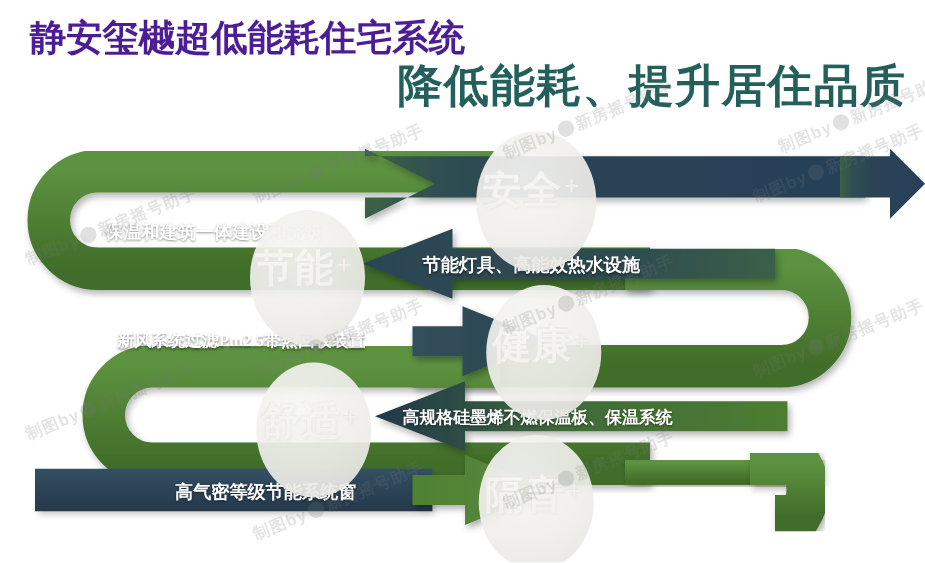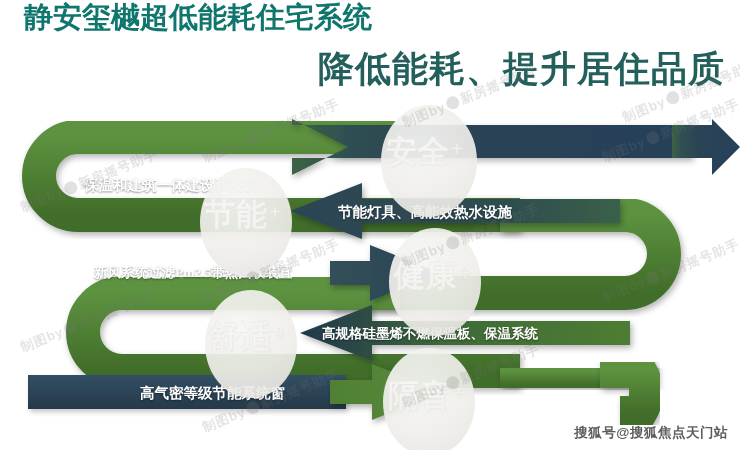--- a/index.html
+++ b/index.html
@@ -6,23 +6,23 @@
   body{
     width:740px;height:450px;overflow:hidden;
     background:#ffffff;
     font-family:"Liberation Serif","DejaVu Serif",serif;
     position:relative;
   }
   #stage{position:absolute;left:0;top:0;width:740px;height:450px;overflow:hidden;background:#fff;}
 
   
   .title-main{
-    position:absolute;left:24px;top:0;
+    position:absolute;left:24px;top:14px;
     font-size:29px;line-height:34px;font-weight:bold;
-    color:#0f766e;letter-spacing:0px;white-space:nowrap;
+    color:#4c1d95;letter-spacing:0px;white-space:nowrap;
     text-shadow:1px 1px 0 rgba(255,255,255,.75);
   }
   .title-sub{
     position:absolute;left:318px;top:52px;
     font-size:36px;line-height:34px;font-weight:bold;
     color:#23605c;letter-spacing:1px;white-space:nowrap;
     text-shadow:1px 1px 0 rgba(255,255,255,.75);
   }
 
   
@@ -258,15 +258,14 @@
     <div class="wm" style="left:200px;top:290px;"><span>制图by</span><span class="wmdot"></span><span>新房摇号助手</span></div>
     <div class="wm" style="left:200px;top:420px;"><span>制图by</span><span class="wmdot"></span><span>新房摇号助手</span></div>
     <div class="wm" style="left:400px;top:115px;"><span>制图by</span><span class="wmdot"></span><span>新房摇号助手</span></div>
     <div class="wm" style="left:400px;top:255px;"><span>制图by</span><span class="wmdot"></span><span>新房摇号助手</span></div>
     <div class="wm" style="left:400px;top:395px;"><span>制图by</span><span class="wmdot"></span><span>新房摇号助手</span></div>
     <div class="wm" style="left:600px;top:150px;"><span>制图by</span><span class="wmdot"></span><span>新房摇号助手</span></div>
     <div class="wm" style="left:600px;top:290px;"><span>制图by</span><span class="wmdot"></span><span>新房摇号助手</span></div>
     <div class="wm" style="left:620px;top:110px;"><span>制图by</span><span class="wmdot"></span><span>新房摇号助手</span></div>
   </div>
 
-  <div class="footer-wm">搜狐号@搜狐焦点天门站</div>
 
 </div>
 
 </body></html>

